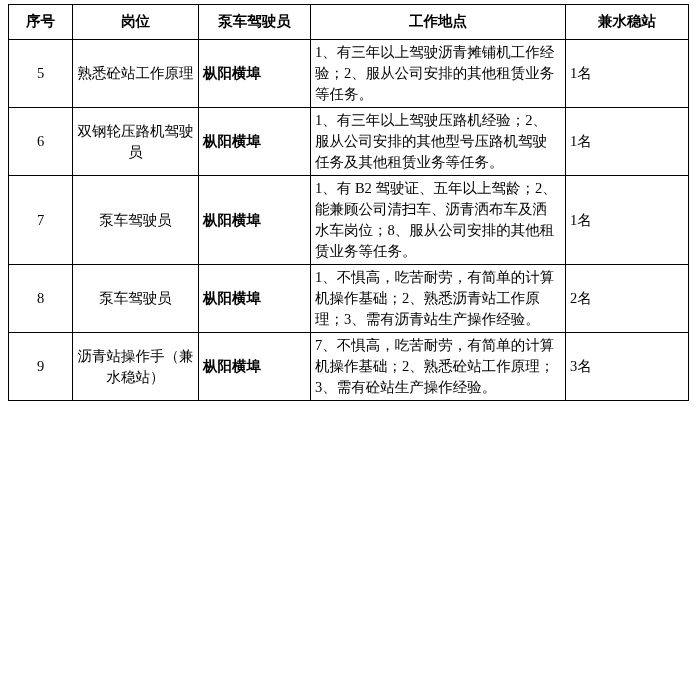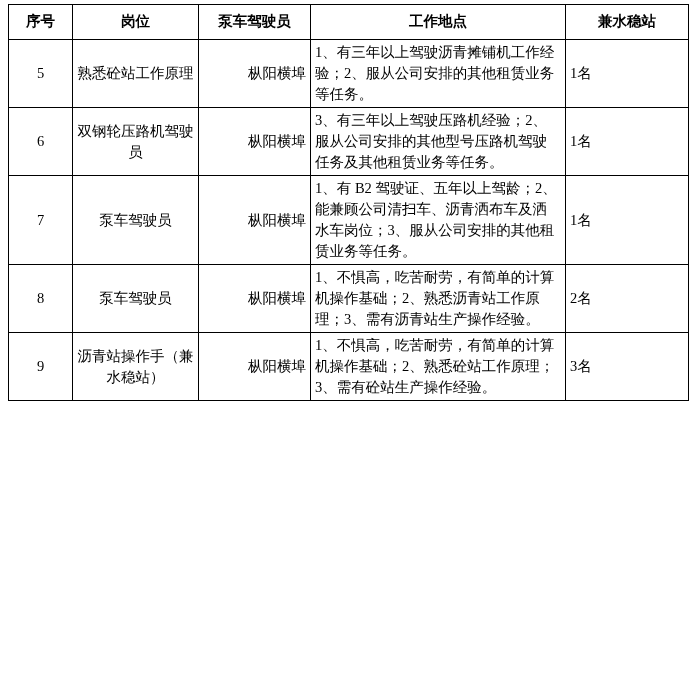--- a/index.html
+++ b/index.html
@@ -49,22 +49,23 @@
   td.cell-index {
     text-align: center;
     font-size: 15px;
   }
   td.cell-post {
     text-align: center;
     font-size: 15px;
     line-height: 1.7;
   }
   td.cell-place {
-    text-align: right;
+    text-align: left;
     font-size: 15px;
+    font-weight: bold;
   }
   td.cell-count {
     font-size: 15px;
   }
   td.cell-req {
     text-align: left;
     padding: 5px 6px 5px 6px;
     font-size: 14.5px;
     line-height: 1.62;
     margin-left: 7px;
@@ -96,39 +97,39 @@
         <td class="cell-index">5</td>
         <td class="cell-post">熟悉砼站工作原理</td>
         <td class="cell-place">枞阳横埠</td>
         <td class="cell-req">1、有三年以上驾驶沥青摊铺机工作经验；2、服从公司安排的其他租赁业务等任务。</td>
         <td class="cell-count">1名</td>
       </tr>
       <tr>
         <td class="cell-index">6</td>
         <td class="cell-post">双钢轮压路机驾驶员</td>
         <td class="cell-place">枞阳横埠</td>
-        <td class="cell-req">3、有三年以上驾驶压路机经验；2、服从公司安排的其他型号压路机驾驶任务及其他租赁业务等任务。</td>
+        <td class="cell-req">1、有三年以上驾驶压路机经验；2、服从公司安排的其他型号压路机驾驶任务及其他租赁业务等任务。</td>
         <td class="cell-count">1名</td>
       </tr>
       <tr>
         <td class="cell-index">7</td>
         <td class="cell-post">泵车驾驶员</td>
         <td class="cell-place">枞阳横埠</td>
-        <td class="cell-req">1、有 B2 驾驶证、五年以上驾龄；2、能兼顾公司清扫车、沥青洒布车及洒水车岗位；3、服从公司安排的其他租赁业务等任务。</td>
+        <td class="cell-req">1、有 B2 驾驶证、五年以上驾龄；2、能兼顾公司清扫车、沥青洒布车及洒水车岗位；8、服从公司安排的其他租赁业务等任务。</td>
         <td class="cell-count">1名</td>
       </tr>
       <tr>
         <td class="cell-index">8</td>
         <td class="cell-post">泵车驾驶员</td>
         <td class="cell-place">枞阳横埠</td>
         <td class="cell-req">1、不惧高，吃苦耐劳，有简单的计算机操作基础；2、熟悉沥青站工作原理；3、需有沥青站生产操作经验。</td>
         <td class="cell-count">2名</td>
       </tr>
       <tr>
         <td class="cell-index">9</td>
         <td class="cell-post">沥青站操作手（兼水稳站）</td>
         <td class="cell-place">枞阳横埠</td>
-        <td class="cell-req">1、不惧高，吃苦耐劳，有简单的计算机操作基础；2、熟悉砼站工作原理；3、需有砼站生产操作经验。</td>
+        <td class="cell-req">7、不惧高，吃苦耐劳，有简单的计算机操作基础；2、熟悉砼站工作原理；3、需有砼站生产操作经验。</td>
         <td class="cell-count">3名</td>
       </tr>
     </tbody>
   </table>
 </div>
 
 </body></html>

